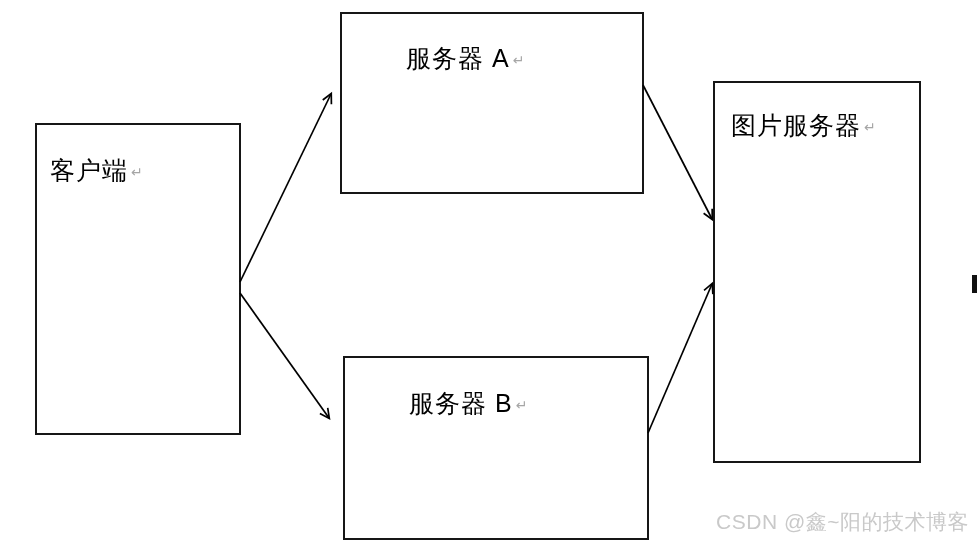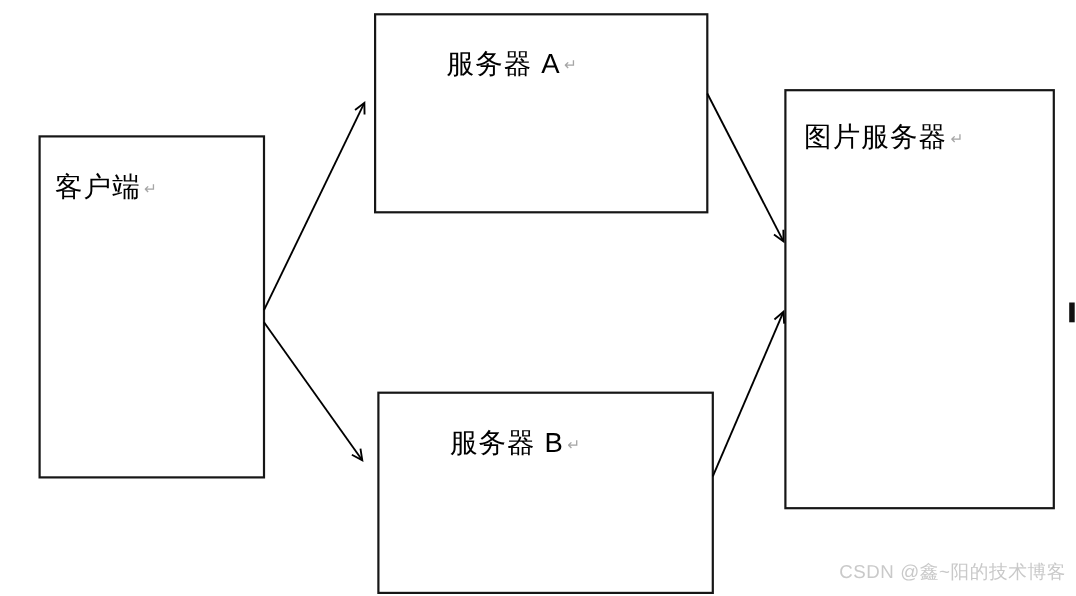--- a/index.html
+++ b/index.html
@@ -13,21 +13,21 @@
   }
   .box {
     position: absolute;
     box-sizing: border-box;
     border: 2px solid #161616;
     background: #ffffff;
   }
   .box-client       { left: 35px;  top: 123px; width: 206px; height: 312px; }
   .box-server-a     { left: 340px; top: 12px;  width: 304px; height: 182px; }
   .box-server-b     { left: 343px; top: 332px; width: 306px; height: 184px; margin-top: 24px; }
-  .box-image-server { left: 713px; top: 81px;  width: 246px; height: 382px; }
+  .box-image-server { left: 713px; top: 81px;  width: 208px; height: 382px; }
   .label {
     position: absolute;
     font-size: 25px;
     line-height: 1.05;
     color: #000000;
     white-space: nowrap;
     letter-spacing: 1px;
   }
   .lbl-client       { left: 13px; top: 32px; }
   .lbl-server-a     { left: 64px; top: 31px; }
@@ -45,21 +45,21 @@
     left: 0; top: 0;
     width: 978px;
     height: 542px;
     pointer-events: none;
   }
   .arrows line { stroke: #000000; stroke-width: 1.7px; }
   .watermark {
     position: absolute;
     right: 9px;
     top: 508px;
-    font-size: 17px;
+    font-size: 21px;
     color: #c9c9c9;
     white-space: nowrap;
     letter-spacing: 0.5px;
   }
   .edge-mark {
     position: absolute;
     left: 972px;
     top: 275px;
     width: 5px;
     height: 18px;

